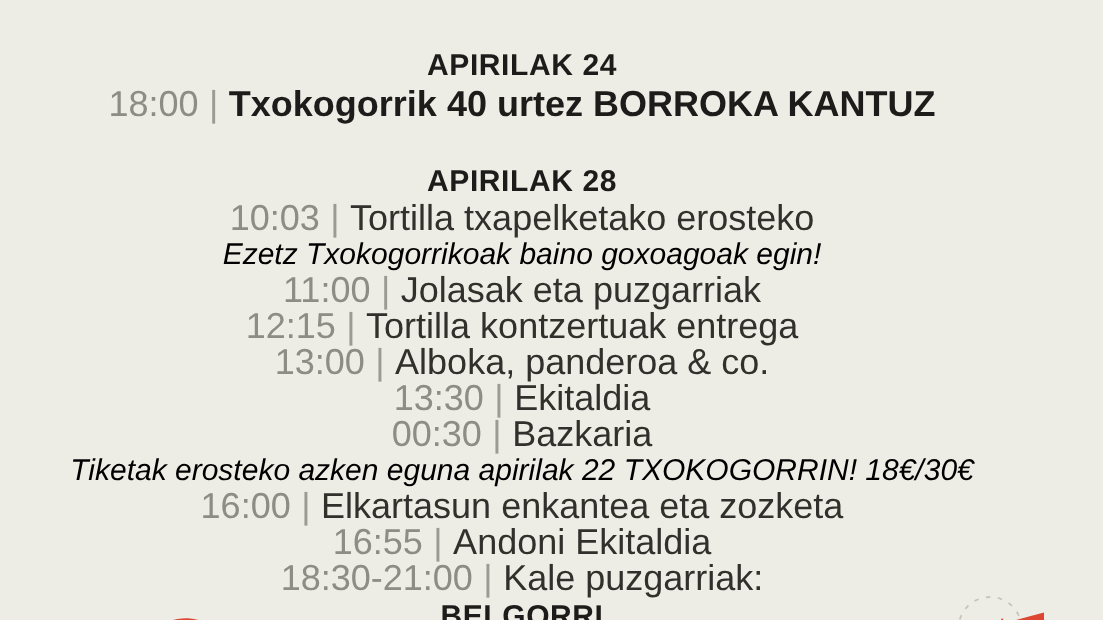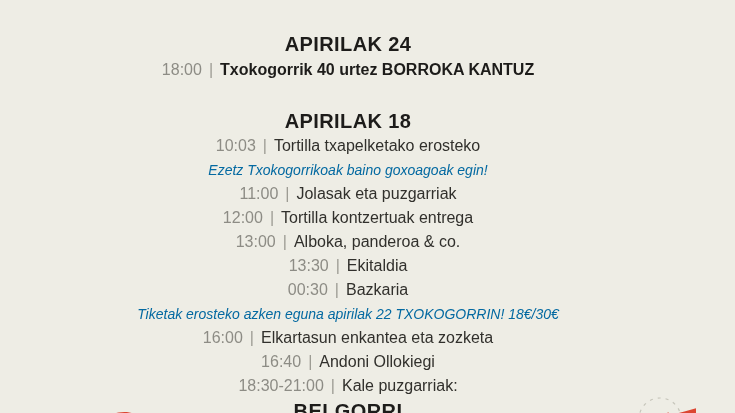--- a/index.html
+++ b/index.html
@@ -10,26 +10,26 @@
     overflow:hidden;
     font-family:Liberation Sans, sans-serif;
     margin-top:28px;
   }
   .decor{position:absolute;left:0;top:0;z-index:0;pointer-events:none;}
   .content{position:relative;z-index:1;text-align:center;padding-top:3px;}
   .day-title{
     font-size:20px;font-weight:800;color:#1d1c1a;
     height:26px;line-height:26px;letter-spacing:.4px;
   }
-  .row{height:24px;line-height:24px;font-size:16px;color:#31302c;white-space:nowrap;}
+  .row{height:24px;line-height:24px;font-size:24px;color:#31302c;white-space:nowrap;}
   .day1 .row{height:25px;line-height:25px;}
   .time{color:#8d8c85;font-weight:400;}
   .sep{color:#9c9b93;margin:0 7px;font-weight:300;}
   .event-bold .title{font-weight:800;color:#1d1c1a;}
-  .note{font-style:italic;color:#0369a1;font-size:14px;}
+  .note{font-style:italic;color:#000000;font-size:20px;}
   .band{font-weight:800;color:#1d1c1a;font-size:20px;height:26px;line-height:26px;letter-spacing:.4px;}
   .day2{margin-top:26px;}
 </style>
 </head>
 <body>
 
 <div class="poster">
 
   <svg class="decor" width="735" height="413" viewBox="0 0 735 413">
 
@@ -61,35 +61,35 @@
   <div class="content">
 
     <div class="day1">
       <div class="day-title">APIRILAK 24</div>
       <div class="row event-bold">
         <span class="time">18:00</span><span class="sep">|</span><span class="title">Txokogorrik 40 urtez BORROKA KANTUZ</span>
       </div>
     </div>
 
     <div class="day2">
-      <div class="day-title">APIRILAK 18</div>
+      <div class="day-title">APIRILAK 28</div>
 
 
       <div class="row">
         <span class="time">10:03</span><span class="sep">|</span><span class="title">Tortilla txapelketako erosteko</span>
       </div>
 
       <div class="row note">Ezetz Txokogorrikoak baino goxoagoak egin!</div>
 
       <div class="row">
         <span class="time">11:00</span><span class="sep">|</span><span class="title">Jolasak eta puzgarriak</span>
       </div>
 
       <div class="row">
-        <span class="time">12:00</span><span class="sep">|</span><span class="title">Tortilla kontzertuak entrega</span>
+        <span class="time">12:15</span><span class="sep">|</span><span class="title">Tortilla kontzertuak entrega</span>
       </div>
 
       <div class="row">
         <span class="time">13:00</span><span class="sep">|</span><span class="title">Alboka, panderoa &amp; co.</span>
       </div>
 
       <div class="row">
         <span class="time">13:30</span><span class="sep">|</span><span class="title">Ekitaldia</span>
       </div>
 
@@ -97,21 +97,21 @@
         <span class="time">00:30</span><span class="sep">|</span><span class="title">Bazkaria</span>
       </div>
 
       <div class="row note">Tiketak erosteko azken eguna apirilak 22 TXOKOGORRIN! 18€/30€</div>
 
       <div class="row">
         <span class="time">16:00</span><span class="sep">|</span><span class="title">Elkartasun enkantea eta zozketa</span>
       </div>
 
       <div class="row">
-        <span class="time">16:40</span><span class="sep">|</span><span class="title">Andoni Ollokiegi</span>
+        <span class="time">16:55</span><span class="sep">|</span><span class="title">Andoni Ekitaldia</span>
       </div>
 
       <div class="row">
         <span class="time">18:30-21:00</span><span class="sep">|</span><span class="title">Kale puzgarriak:</span>
       </div>
 
       <div class="row band">BELGORRI</div>
     </div>
 
   </div>

